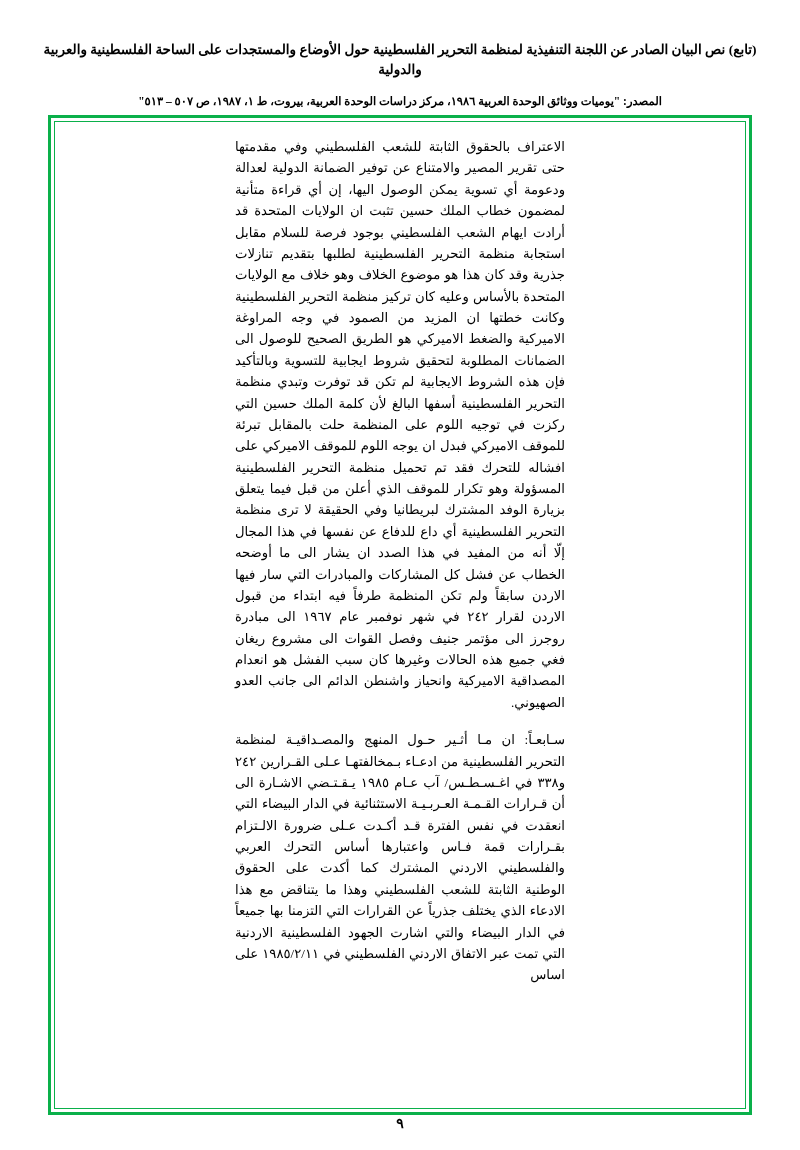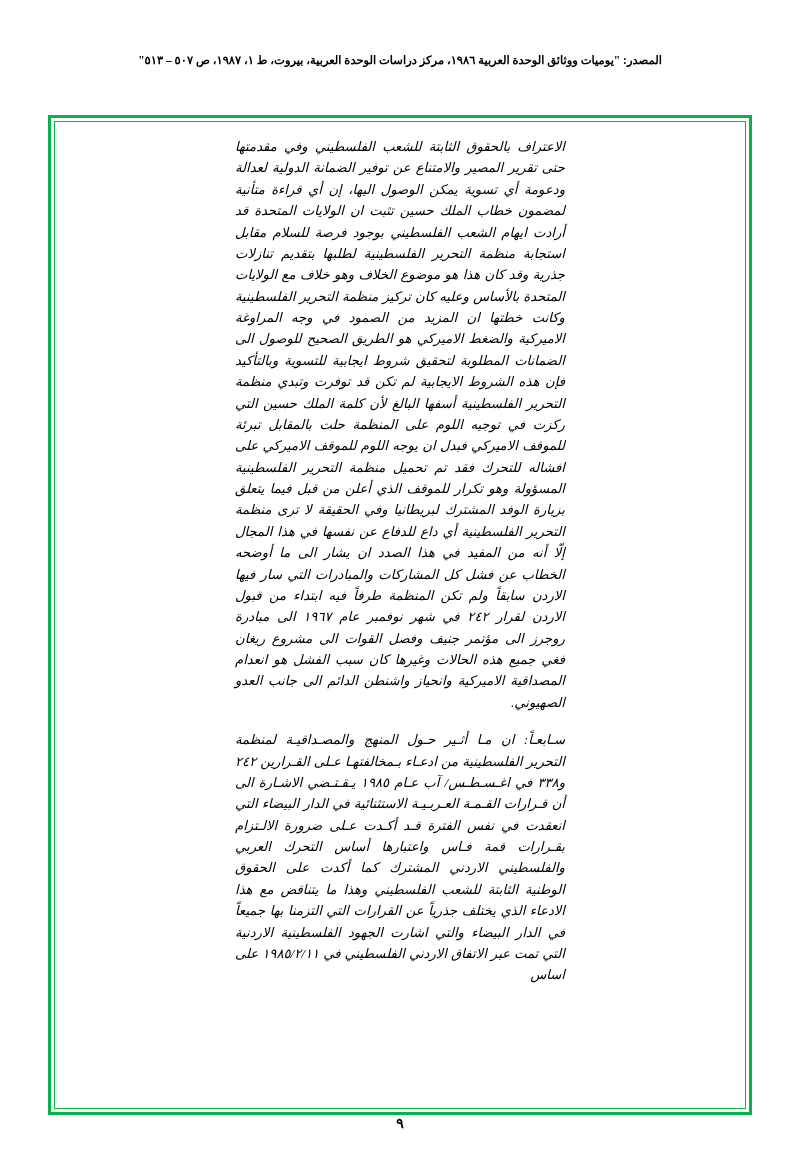--- a/index.html
+++ b/index.html
@@ -50,21 +50,20 @@
   }
   .frame {
     position: absolute;
     top: 115px;
     left: 48px;
     width: 704px;
     height: 1000px;
     border: 3px solid #0ab04a;
     box-sizing: border-box;
     background: #ffffff;
-    font-style: italic;
   }
   .frame-inner {
     position: absolute;
     inset: 3px;
     border: 1px solid #0ab04a;
     box-sizing: border-box;
   }
   .content {
     position: absolute;
     top: 18px;
@@ -105,20 +104,21 @@
     font-weight: bold;
     font-family: "Liberation Serif", "DejaVu Serif", serif;
   }
 </style>
 </head>
 <body>
 
 <div class="page">
 
   <div class="header">
+    <div class="header-title">(تابع) نص البيان الصادر عن اللجنة التنفيذية لمنظمة التحرير الفلسطينية حول الأوضاع والمستجدات على الساحة الفلسطينية والعربية والدولية</div>
     <div class="header-source">المصدر:  "يوميات ووثائق الوحدة العربية ١٩٨٦، مركز دراسات الوحدة العربية، بيروت، ط ١، ١٩٨٧، ص ٥٠٧ – ٥١٣"</div>
   </div>
 
   <div class="frame">
     <div class="frame-inner"></div>
 
     <div class="content">
       <div class="col">
         <p class="para last-left">الاعتراف بالحقوق الثابتة للشعب الفلسطيني وفي مقدمتها حتى تقرير المصير والامتناع عن توفير الضمانة الدولية لعدالة ودعومة أي تسوية يمكن الوصول اليها، إن أي قراءة متأنية لمضمون خطاب الملك حسين تثبت ان الولايات المتحدة قد أرادت ايهام الشعب الفلسطيني بوجود فرصة للسلام مقابل استجابة منظمة التحرير الفلسطينية لطلبها بتقديم تنازلات جذرية وقد كان هذا هو موضوع الخلاف وهو خلاف مع الولايات المتحدة بالأساس وعليه كان تركيز منظمة التحرير الفلسطينية وكانت خطتها ان المزيد من الصمود في وجه المراوغة الاميركية والضغط الاميركي هو الطريق الصحيح للوصول الى الضمانات المطلوبة لتحقيق شروط ايجابية للتسوية وبالتأكيد فإن هذه الشروط الايجابية لم تكن قد توفرت وتبدي منظمة التحرير الفلسطينية أسفها البالغ لأن كلمة الملك حسين التي ركزت في توجيه اللوم على المنظمة حلت بالمقابل تبرئة للموقف الاميركي فبدل ان يوجه اللوم للموقف الاميركي على افشاله للتحرك فقد تم تحميل منظمة التحرير الفلسطينية المسؤولة وهو تكرار للموقف الذي أعلن من قبل فيما يتعلق بزيارة الوفد المشترك لبريطانيا وفي الحقيقة لا ترى منظمة التحرير الفلسطينية أي داع للدفاع عن نفسها في هذا المجال إلّا أنه من المفيد في هذا الصدد ان يشار الى ما أوضحه الخطاب عن فشل كل المشاركات والمبادرات التي سار فيها الاردن سابقاً ولم تكن المنظمة طرفاً فيه ابتداء من قبول الاردن لقرار ٢٤٢ في شهر نوفمبر عام ١٩٦٧ الى مبادرة روجرز الى مؤتمر جنيف وفصل القوات الى مشروع ريغان فغي جميع هذه الحالات وغيرها كان سبب الفشل هو انعدام المصداقية الاميركية وانحياز واشنطن الدائم الى جانب العدو الصهيوني.</p>
         <div class="spacer"></div>

